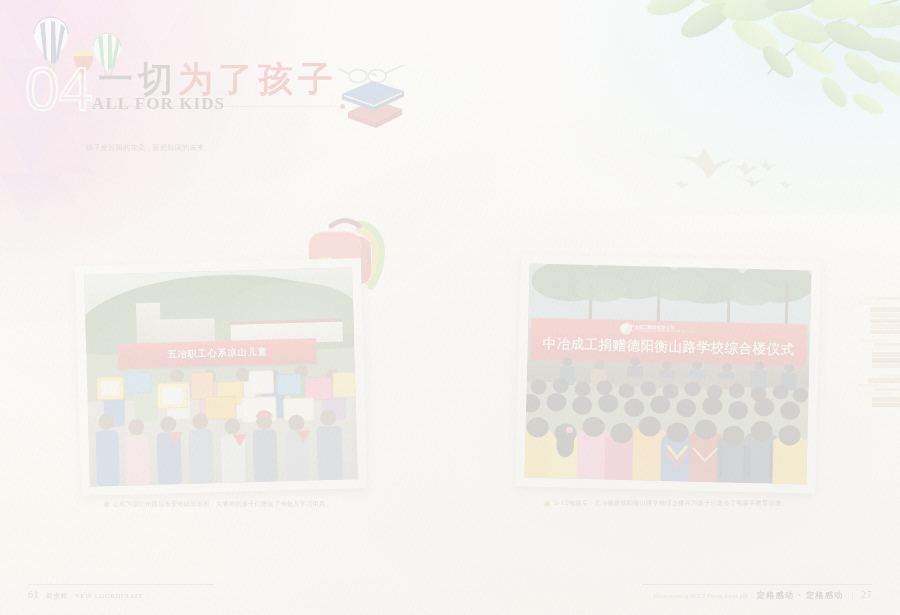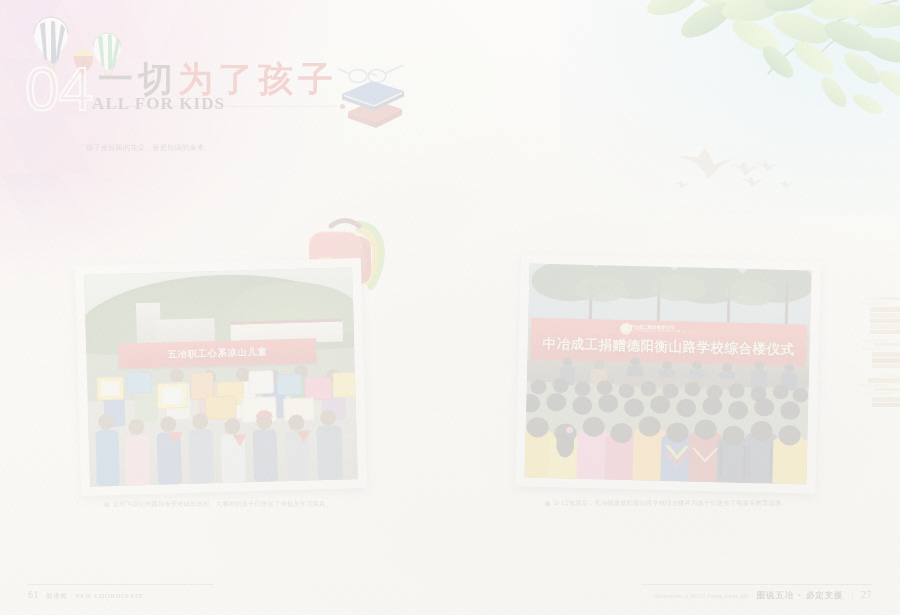--- a/index.html
+++ b/index.html
@@ -664,20 +664,20 @@
   <div class="foot-rule"></div>
   <div class="foot-rule-r"></div>
 
   <div class="footer-left">
     <span class="pg">61</span>
     <span class="lbl">新坐标 / NEW COORDINATE</span>
   </div>
 
   <div class="footer-right">
     <span class="en">Illustrations of MCC5 Freeze-frame affe</span>
-    <span class="cn">图说五冶 · 必定支援</span>
+    <span class="cn">定格感动 · 定格感动</span>
     <span class="sep">|</span>
     <span class="pg">27</span>
   </div>
 
   <div class="paper-tex"></div>
   <div class="spine"></div>
 </div>
 
 </body></html>

